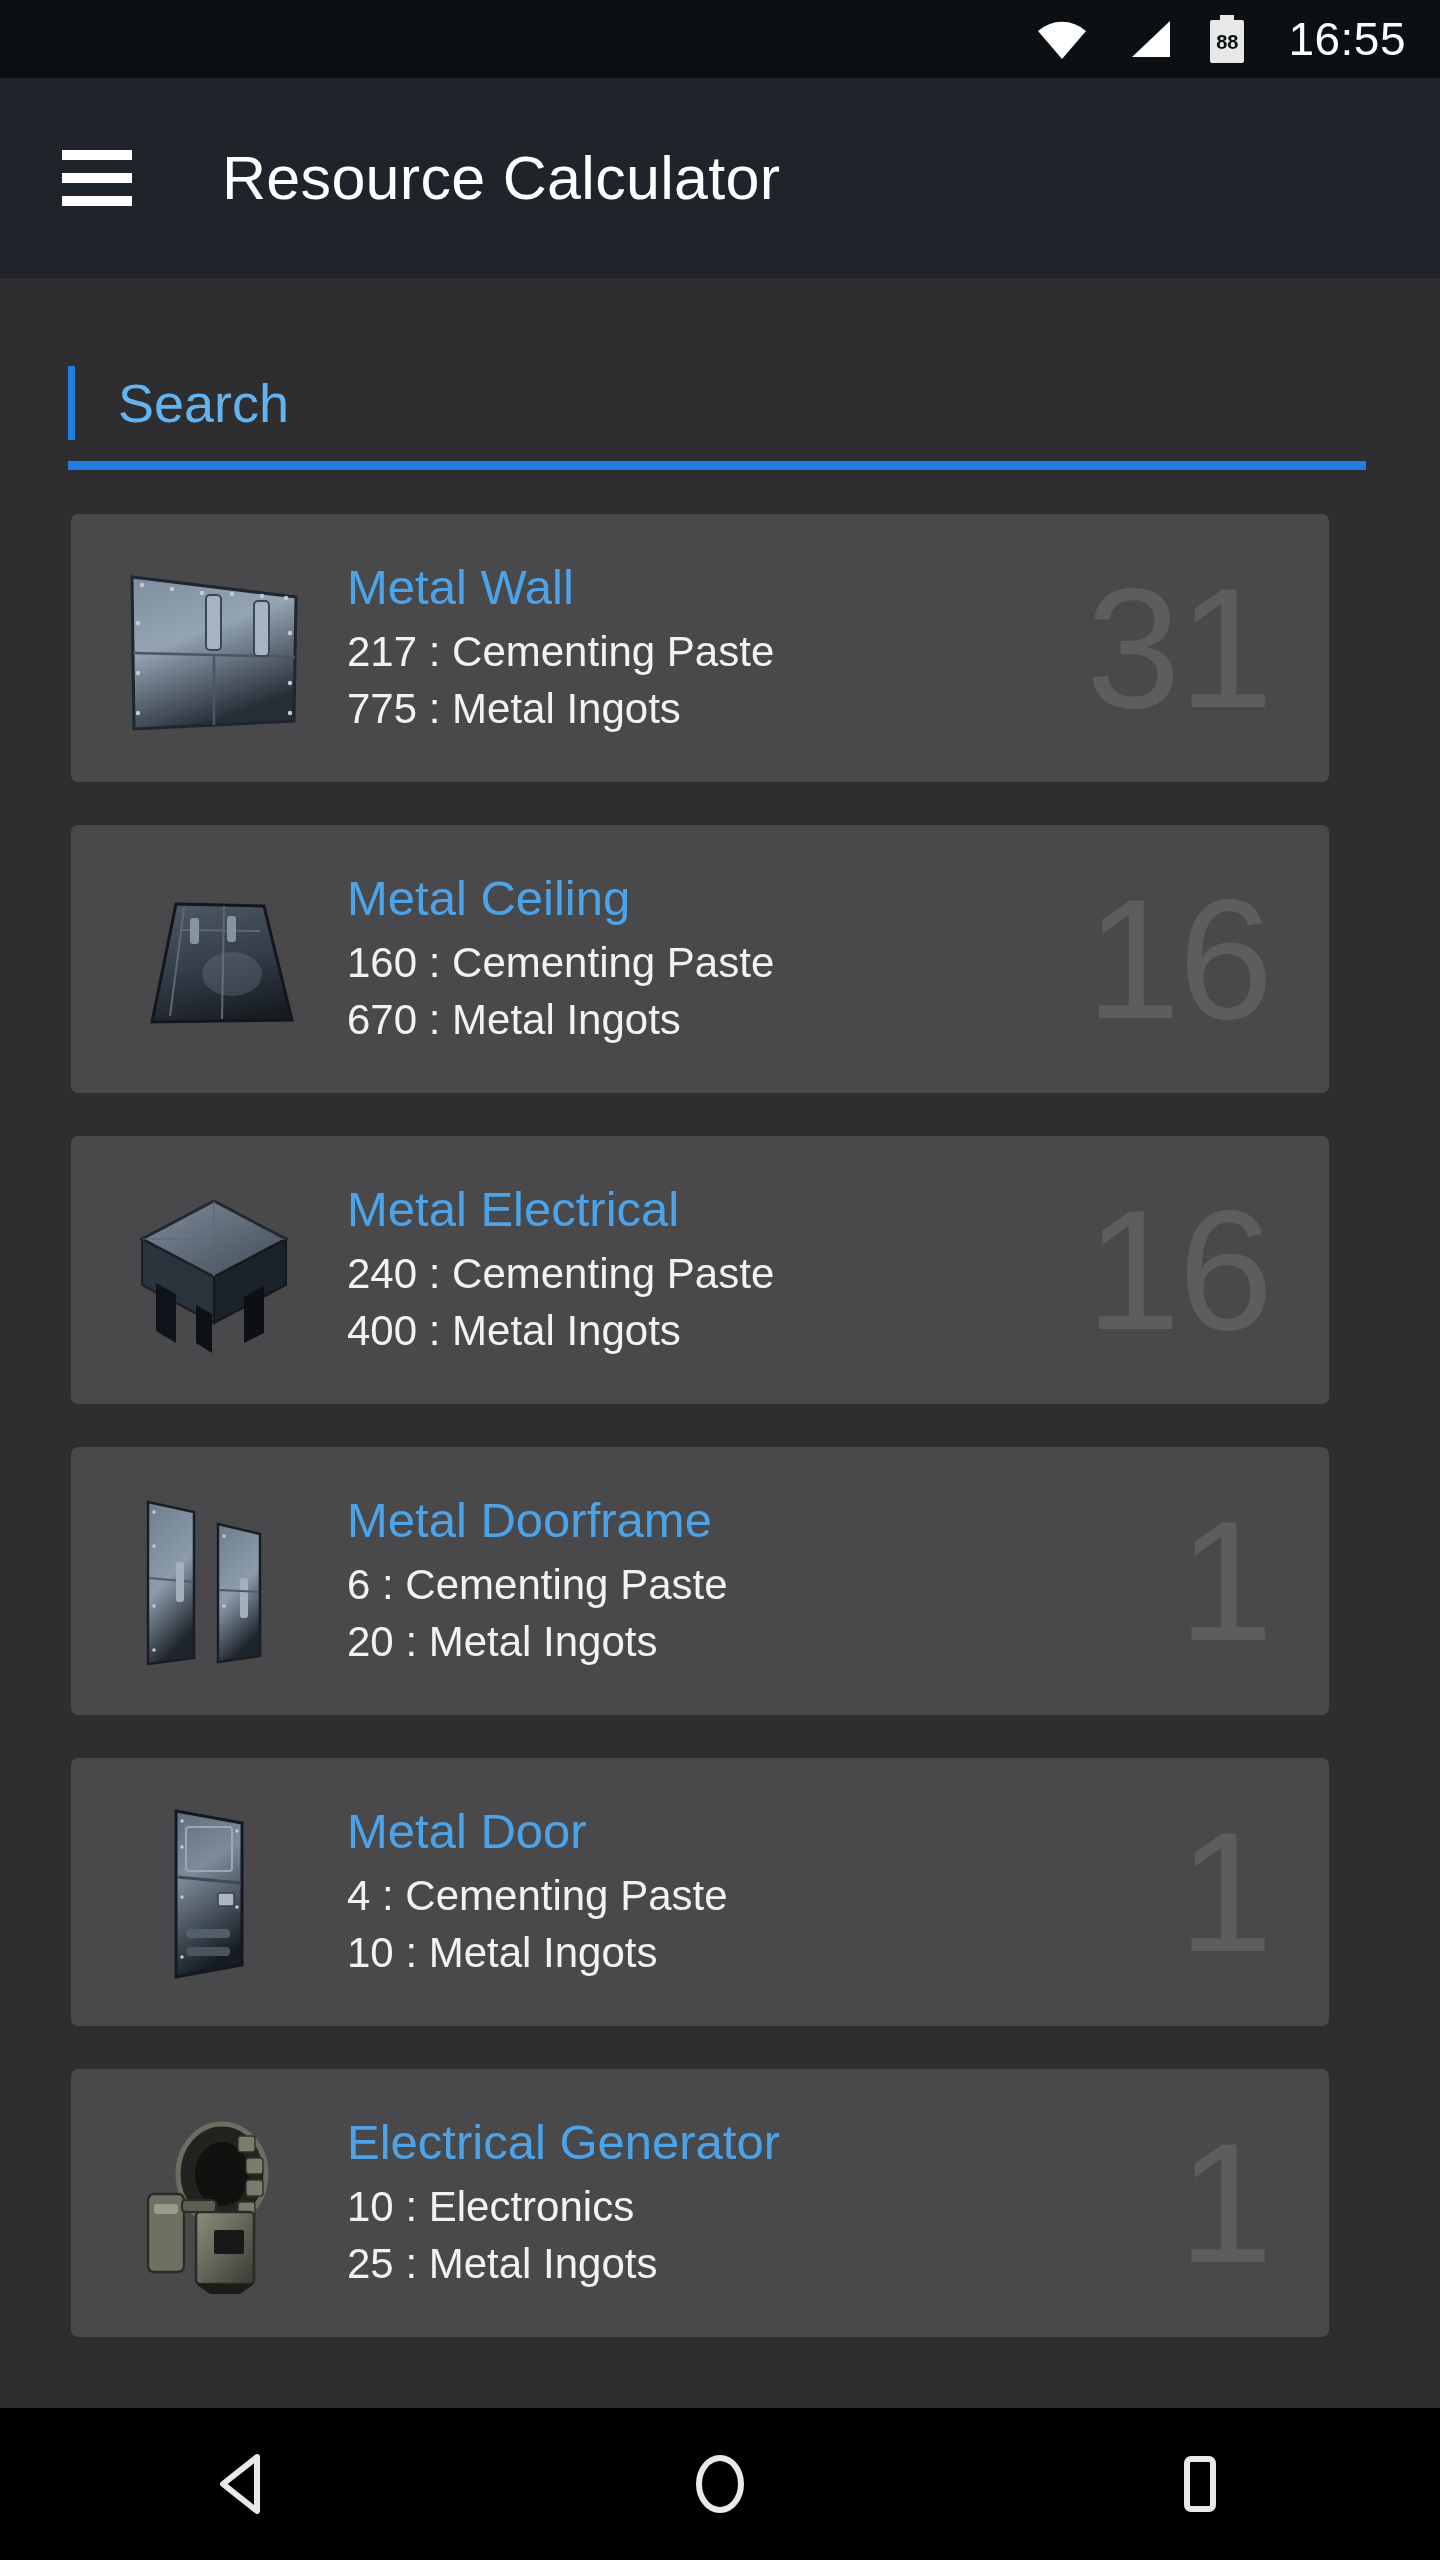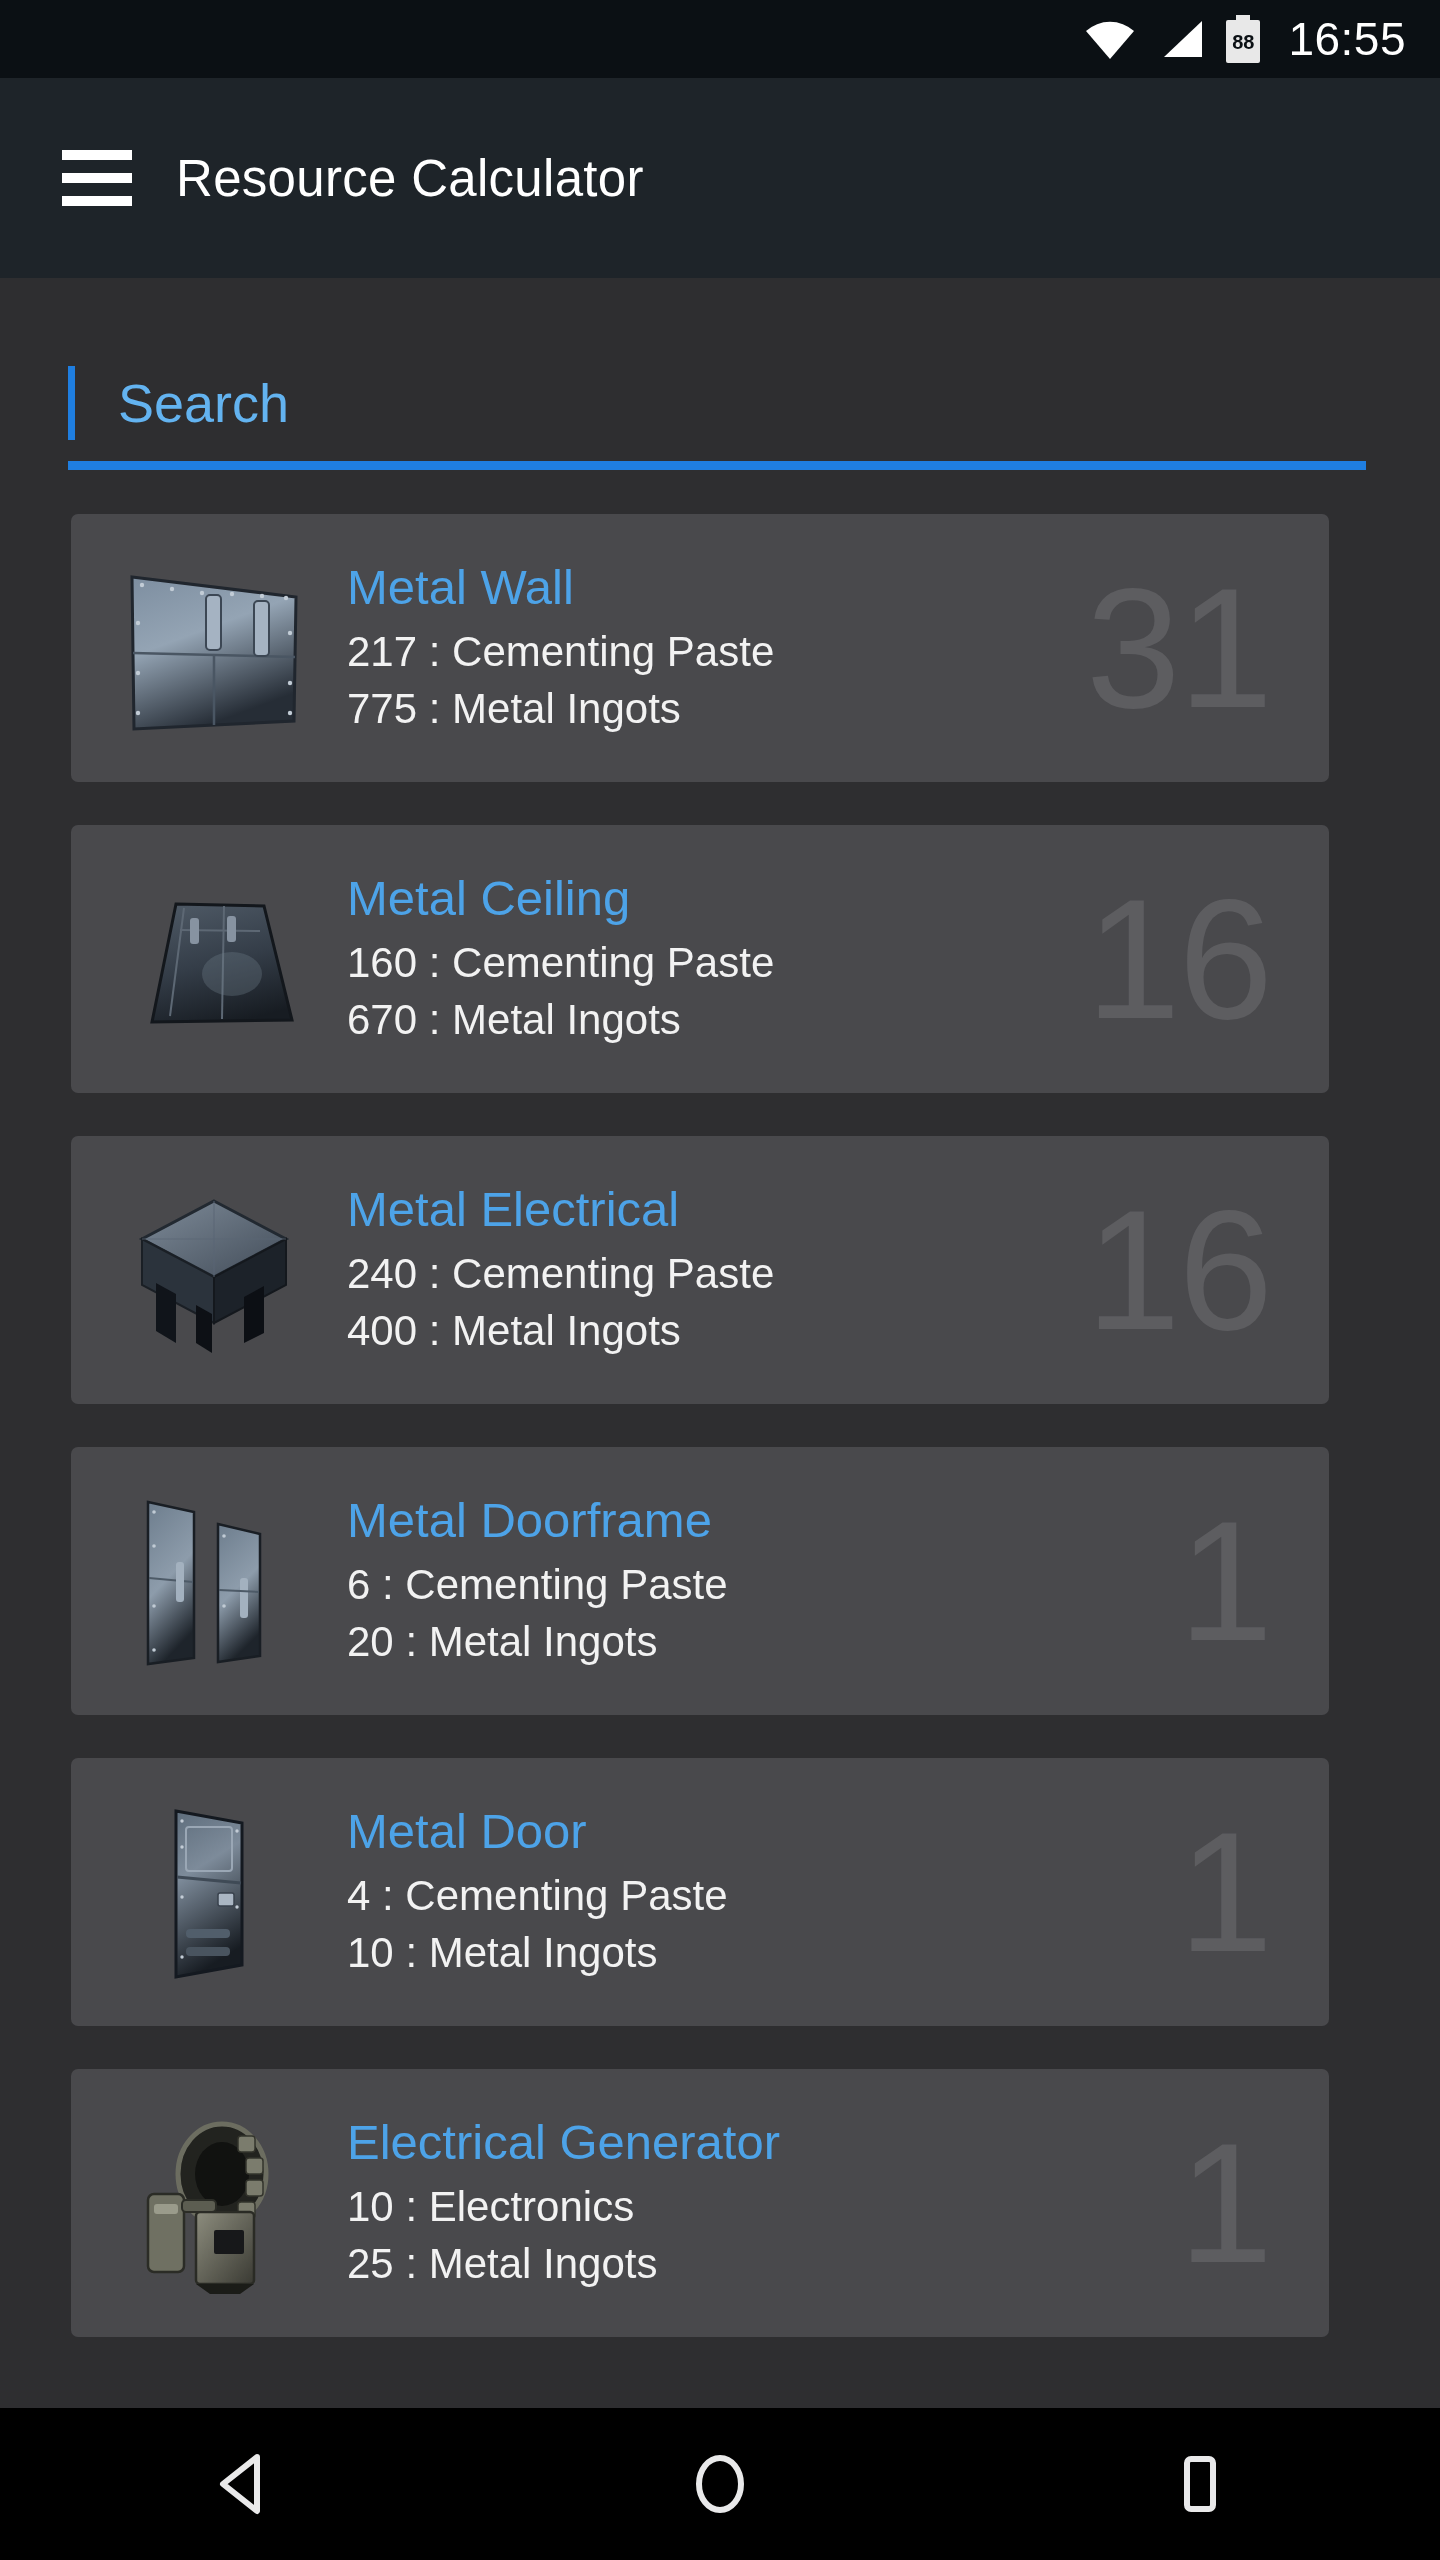--- a/index.html
+++ b/index.html
@@ -9,21 +9,21 @@
     font-family:"Liberation Sans", sans-serif;
     overflow:hidden;
     position:relative;
   }
 
   
   #status-bar{
     position:absolute; top:0; left:0; width:1440px; height:78px;
     background:#0b1014;
     display:flex; align-items:center; justify-content:flex-end;
-    padding-right:34px; gap:22px;
+    padding-right:34px; gap:38px;
   }
   .sb-icon{ display:flex; align-items:center; }
   #status-time{
     color:#ffffff; font-size:46px; font-weight:400; letter-spacing:0.5px;
     margin-left:6px;
   }
   #battery-icon{ position:relative; width:34px; height:48px; }
   #battery-icon .nub{
     position:absolute; top:0; left:10px; width:14px; height:6px; background:#e8e8e8;
   }
@@ -42,22 +42,22 @@
     background:#1e2429;
     display:flex; align-items:center;
   }
   #menu-button{
     width:70px; height:56px; margin-left:62px;
     display:flex; flex-direction:column; justify-content:space-between;
     cursor:pointer;
   }
   #menu-button span{ display:block; width:70px; height:10px; background:#fff; }
   #app-title{
-    color:#ffffff; font-size:51px; font-weight:400;
-    margin-left:44px; letter-spacing:0.3px;
+    color:#ffffff; font-size:61px; font-weight:400;
+    margin-left:90px; letter-spacing:0.3px;
   }
 
   
   #content{
     position:absolute; top:278px; left:0; width:1440px; height:2130px;
     background:#2e2e30; overflow:hidden;
   }
 
   
   #search-wrap{

